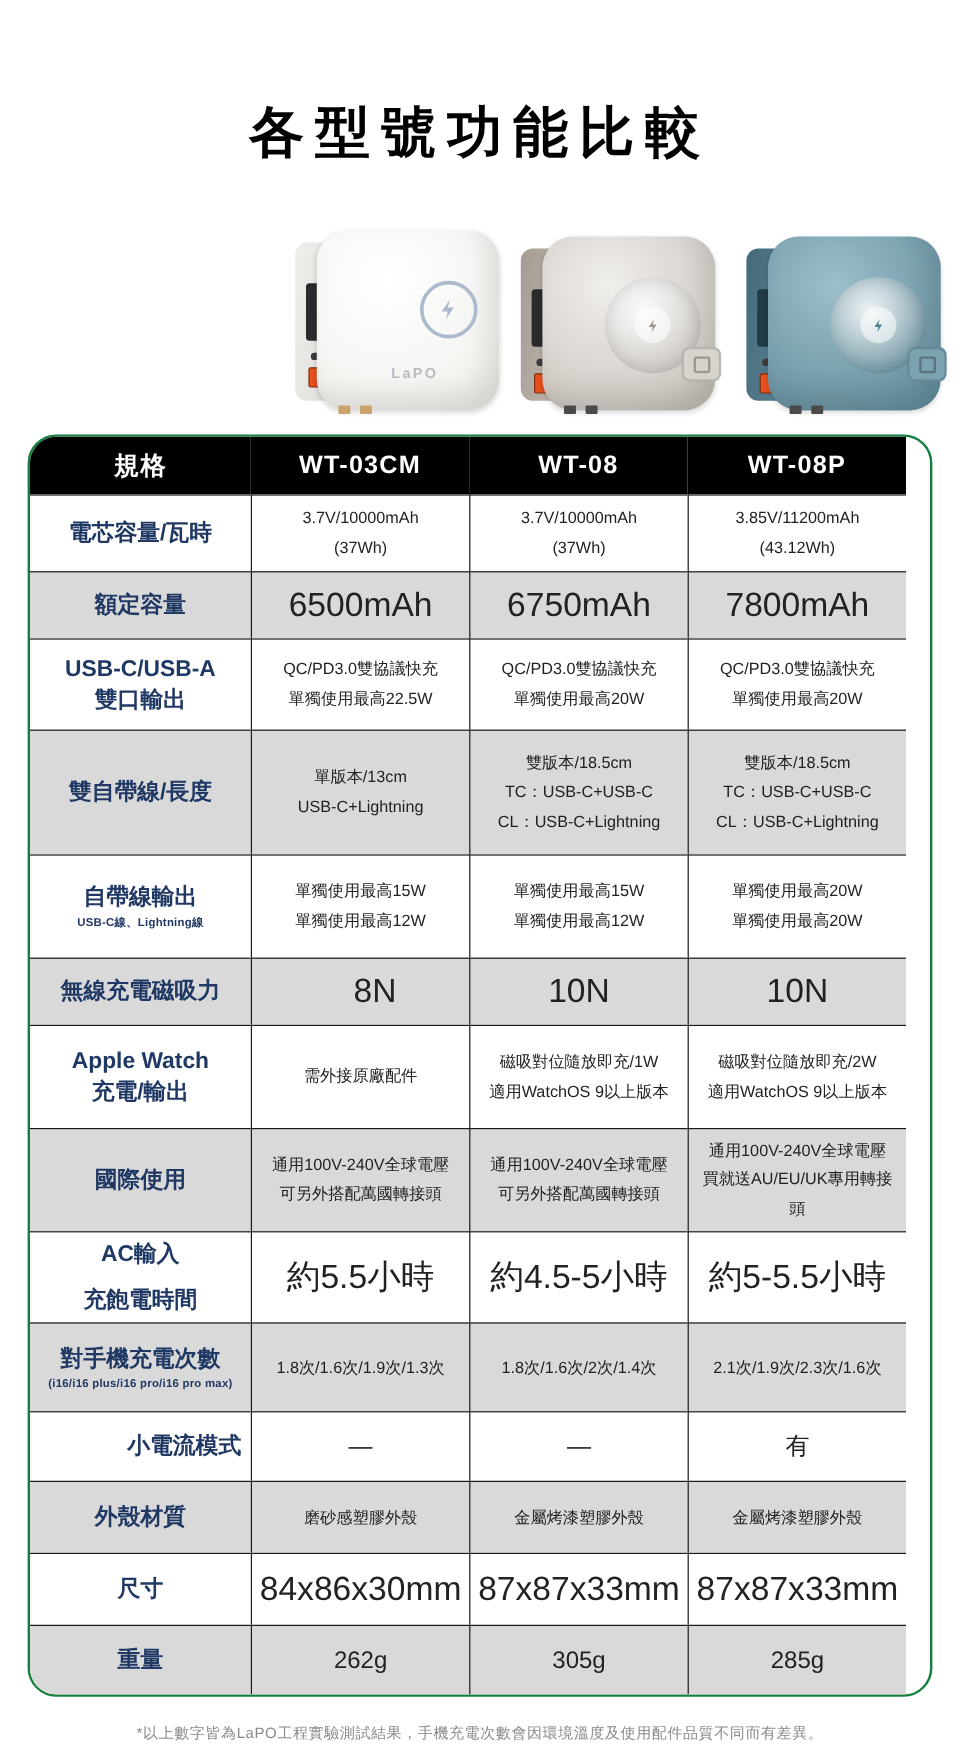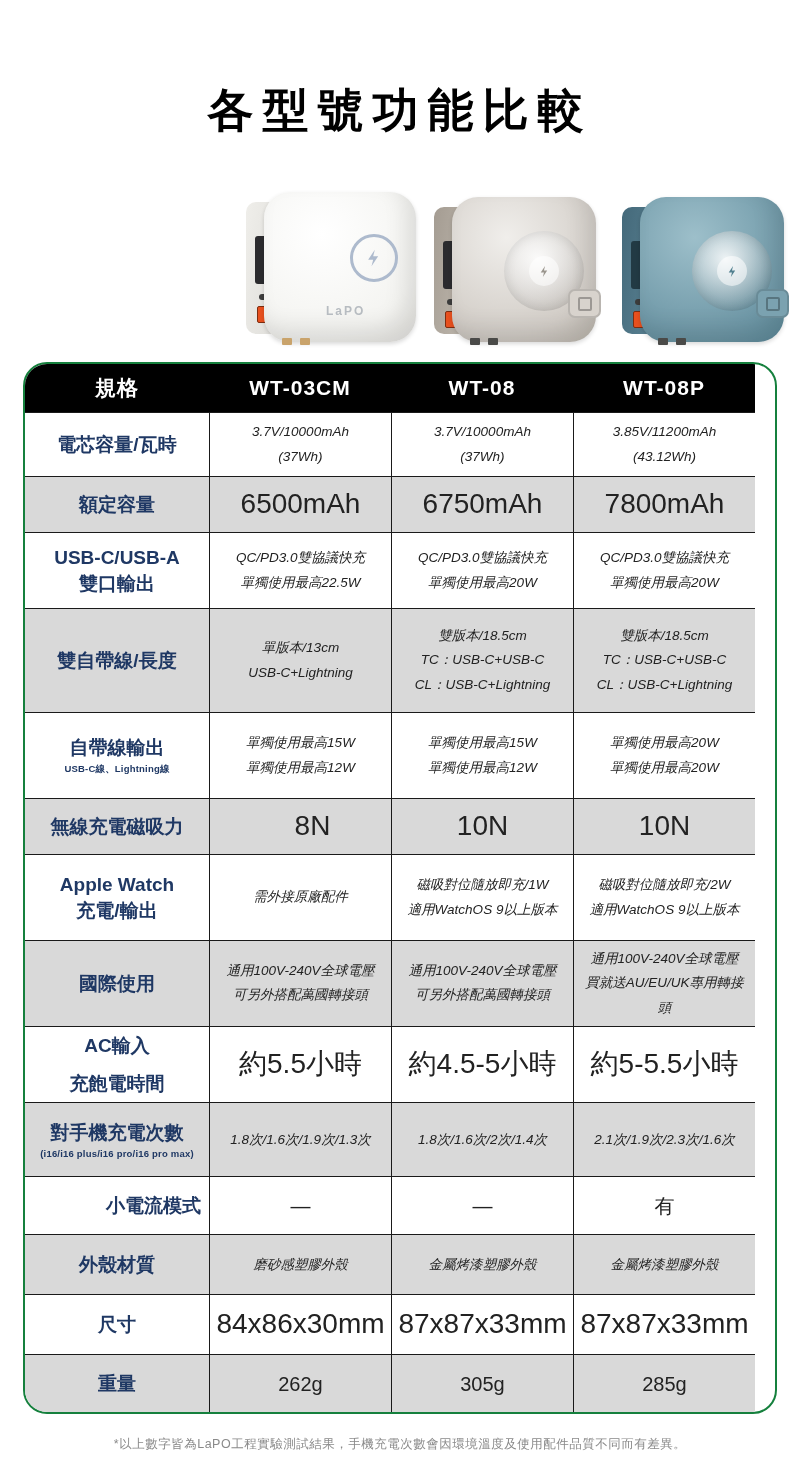--- a/index.html
+++ b/index.html
@@ -61,21 +61,21 @@
   }
   .th { background:#000; color:#fff; font-weight:bold; font-size:21px;
     height:48px; display:flex; align-items:center; justify-content:center; letter-spacing:1px; }
   .cell { display:flex; flex-direction:column; align-items:center; justify-content:center;
     border-top:1.5px solid #1a1a1a; padding:6px 8px; background:#fff; text-align:center; }
   .cell.alt { background:#d9d9d9; }
   .cell:not(.first-col) { border-left:1.5px solid #1a1a1a; }
   .lab-line { color:#1F3864; font-weight:bold; font-size:19px; line-height:1.35; }
   .sub { color:#1F3864; font-weight:bold; font-size:9.5px; margin-top:2px; letter-spacing:.2px; }
   .v-line { color:#222; }
-  .val-sm .v-line { font-size:13.5px; line-height:1.8;font-style:italic; }
+  .val-sm .v-line { font-size:13.5px; line-height:1.8; }
   .val-md .v-line { font-size:20px; line-height:1.3; }
   .val-lg .v-line { font-size:28px; line-height:1.3; }
 
   .footnote { margin-top:22px; text-align:center; font-size:12.5px; color:#8a8a8a; letter-spacing:.5px; }
 </style>
 </head>
 <body>
 
 <h1 class="page-title">各型號功能比較</h1>
 

